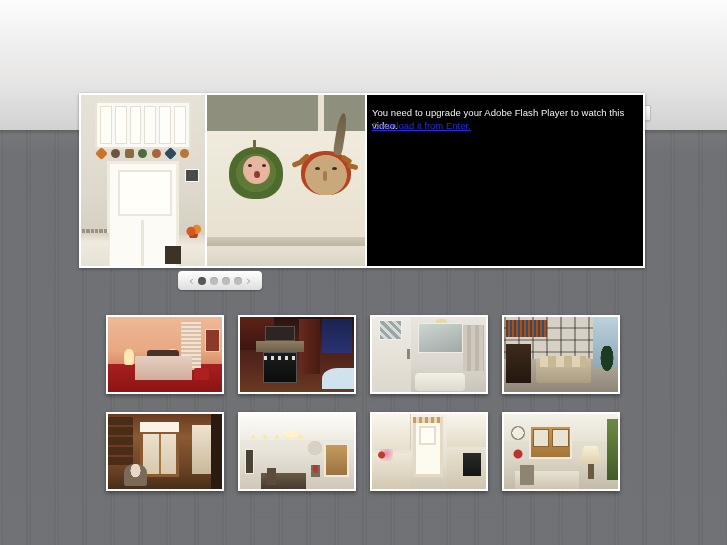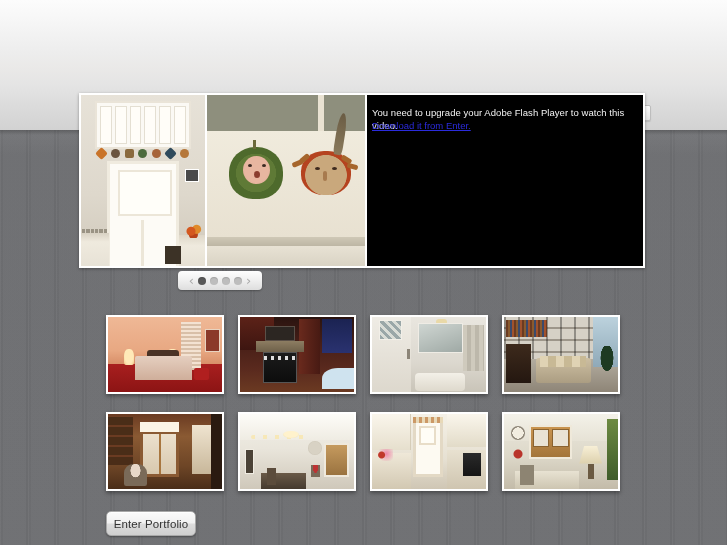--- a/index.html
+++ b/index.html
@@ -1005,17 +1005,14 @@
               <div class="lamp3-base"></div>
             <div class="island"></div>
               <div class="chair2"></div>
               <div class="flowers3"></div>
           </div>
         </div>
       </div>
     </div>
   </div>
 
-  <div class="enter-btn">
-    <span>Enter Portfolio</span>
-  </div>
 
 </div>
 
 </body></html>

